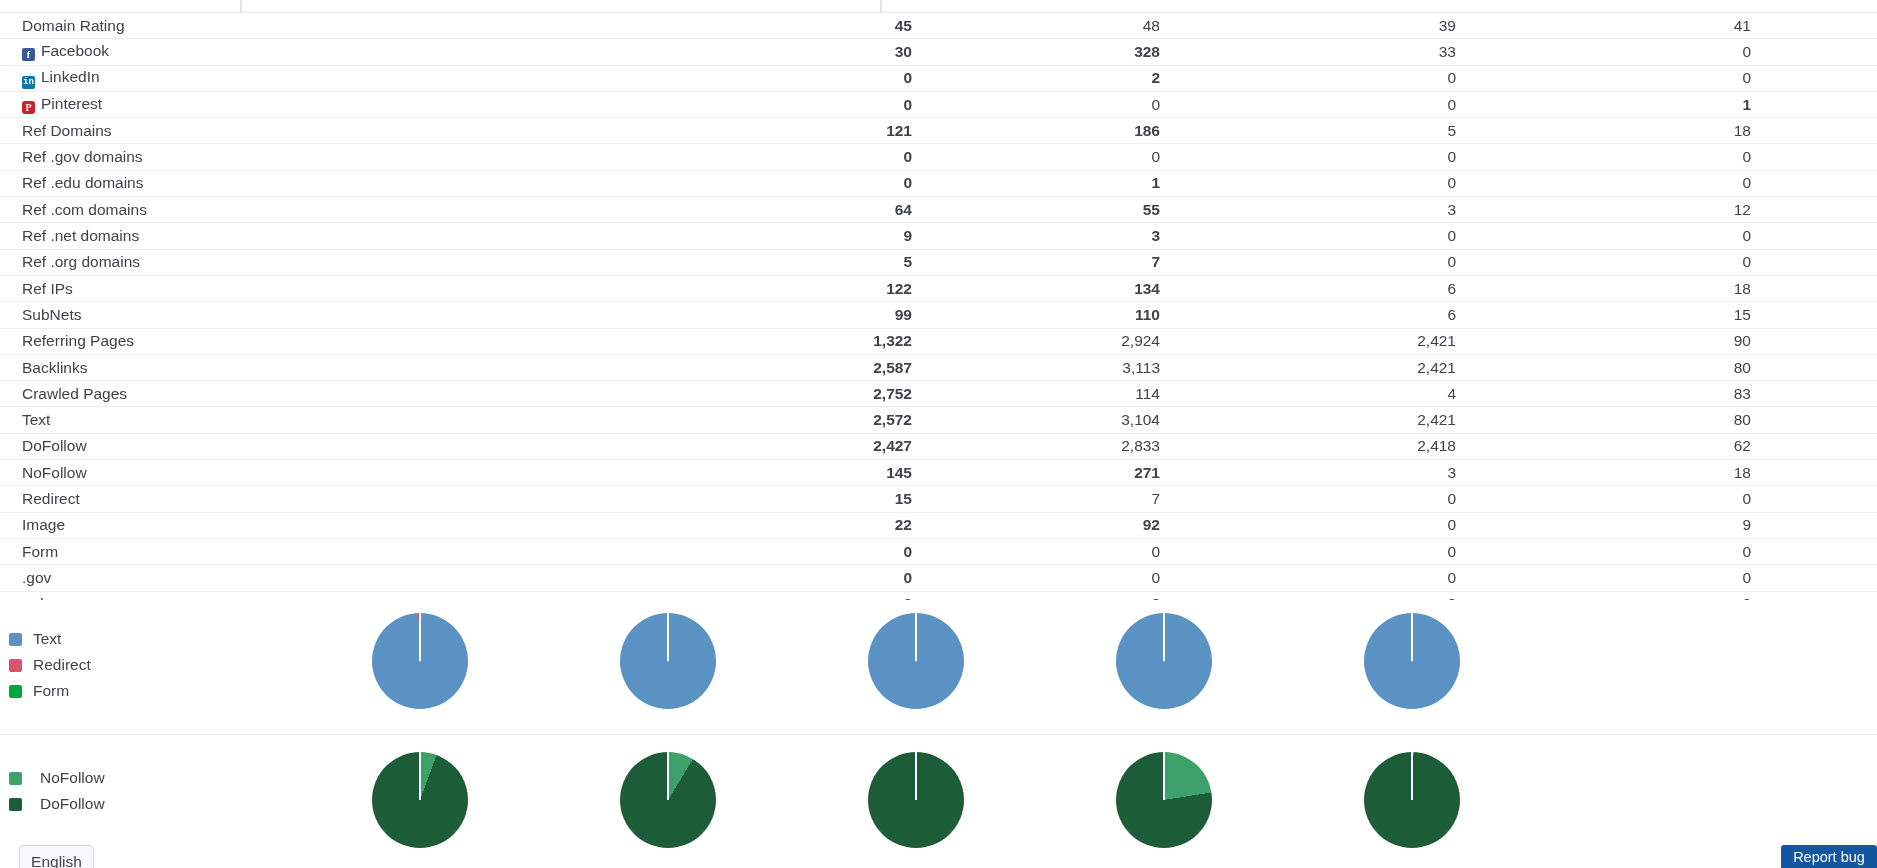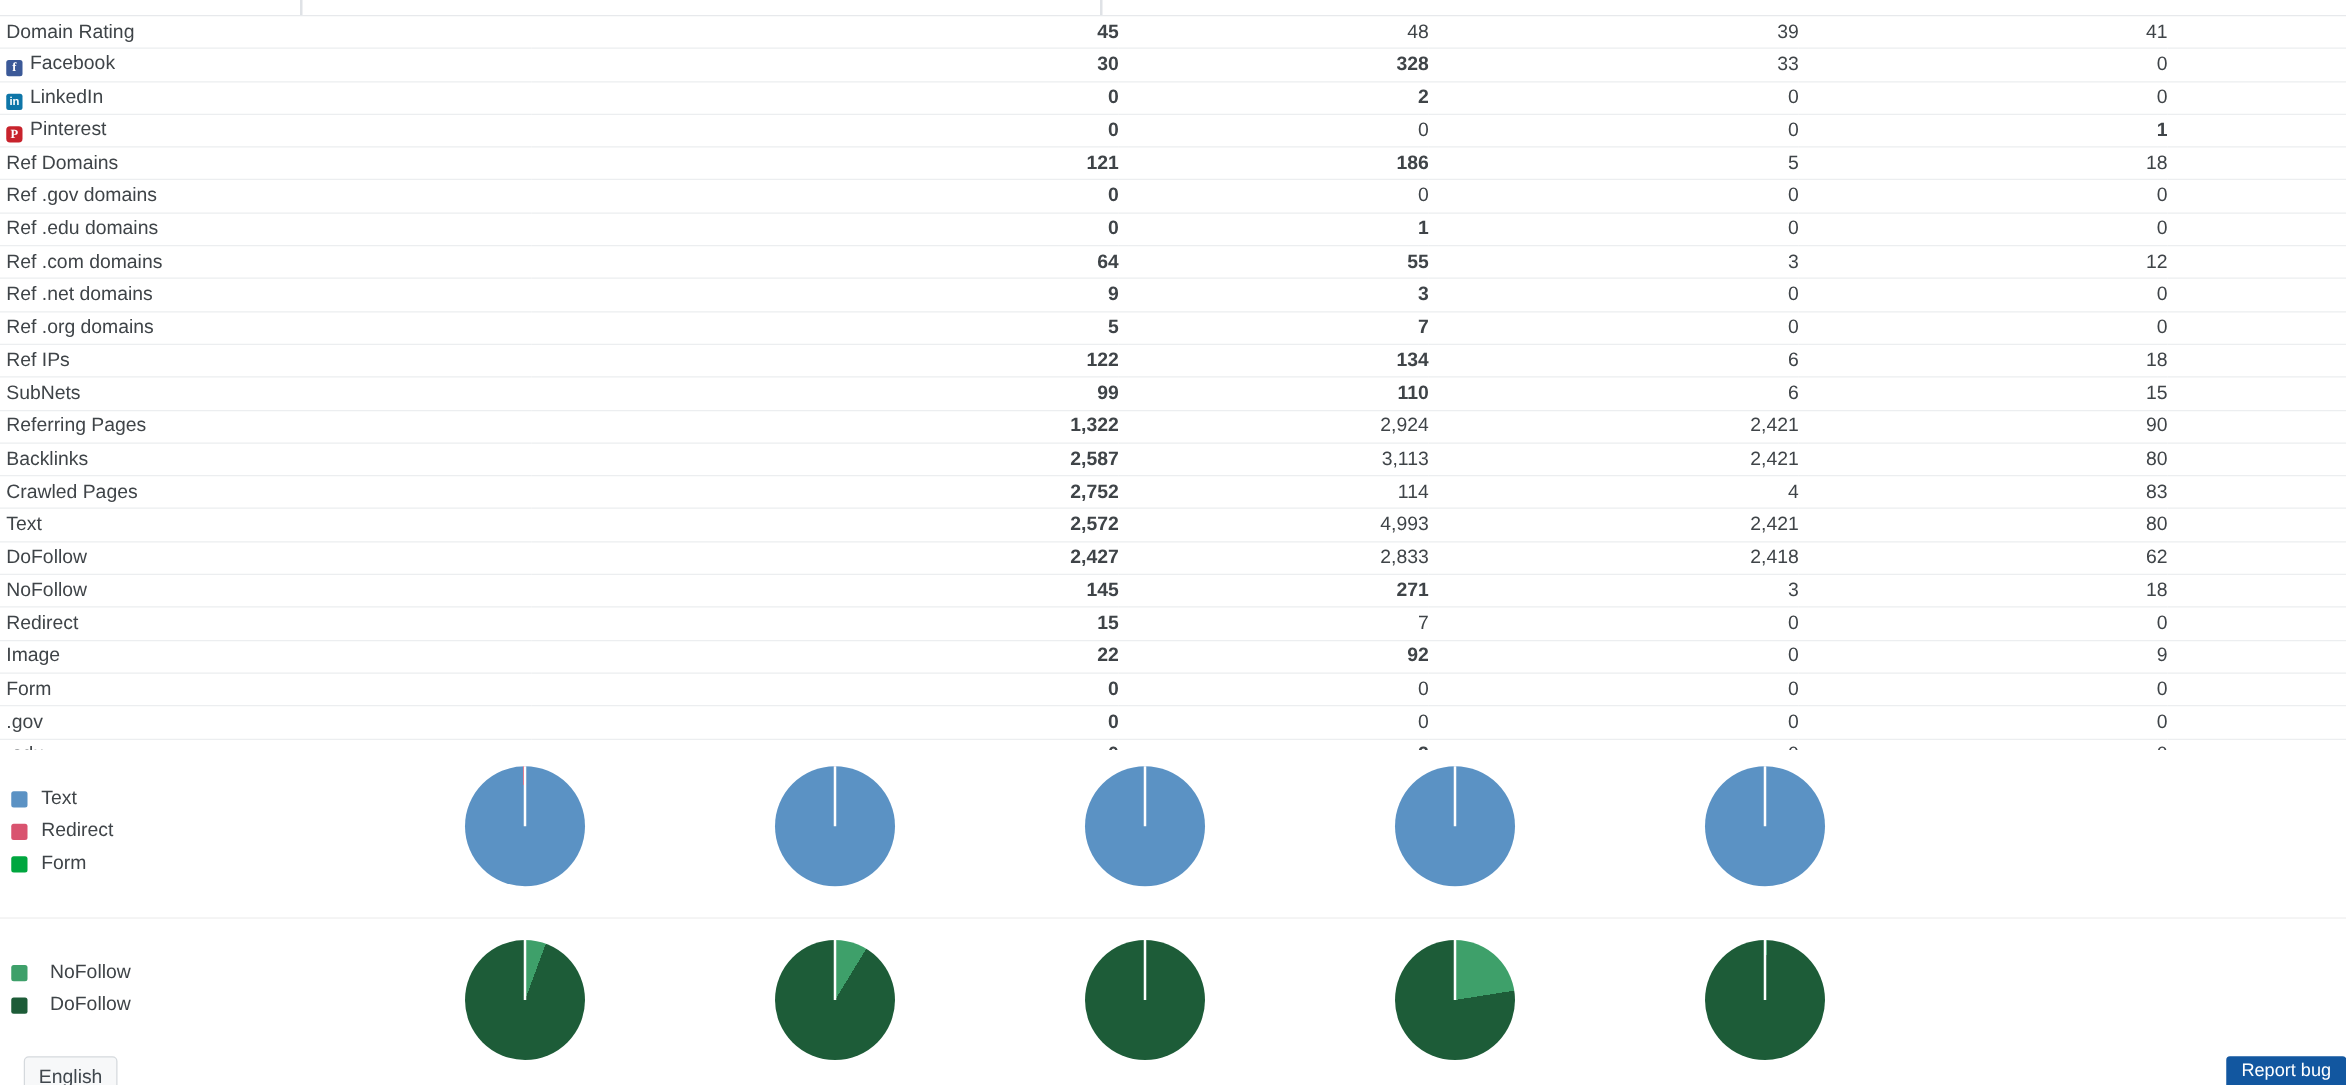--- a/index.html
+++ b/index.html
@@ -56,21 +56,21 @@
   .metrics-table td {
     height: 25.3px;
     padding: 0;
     border-bottom: 1px solid #eceef0;
     font-size: 15.5px;
     color: #3f4448;
     white-space: nowrap;
     overflow: hidden;
   }
   .metrics-table td.label {
-    padding-left: 5px;
+    padding-left: 22px;
     text-align: left;
     width: 420px;
     margin-left: 35px;
   }
   .metrics-table td.num {
     text-align: right;
     padding-right: 0;
   }
   .bold { font-weight: bold; color: #25282b; }
 
@@ -89,21 +89,21 @@
     vertical-align: -2px;
     margin-right: 6px;
     font-size: 10px;
     line-height: 13px;
     text-align: center;
     color: #fff;
     font-weight: bold;
     font-family: "Liberation Serif", serif;
   }
   .ic-fb { background: #3b5998; }
-  .ic-li { background: #0e76a8; font-size: 9px; font-family: Liberation Sans, sans-serif; }
+  .ic-li { background: #0e76a8; font-size: 9px; font-family: Liberation Mono, monospace; }
   .ic-pi { background: #c8232c; border-radius: 3px; }
 
   
   .charts-band {
     position: absolute;
     left: 0;
     width: 1877px;
     background: #fff;
     box-sizing: border-box;
   }
@@ -312,21 +312,21 @@
         <td class="label"><span>Crawled Pages</span></td>
         <td class="num n1 bold">2,752</td>
         <td class="num n2">114</td>
         <td class="num n3">4</td>
         <td class="num n4">83</td>
         <td class="num n5">97</td>
       </tr>
       <tr>
         <td class="label"><span>Text</span></td>
         <td class="num n1">2,572</td>
-        <td class="num n2">4,993</td>
+        <td class="num n2">3,104</td>
         <td class="num n3">2,421</td>
         <td class="num n4">80</td>
         <td class="num n5 bold">26,667</td>
       </tr>
       <tr>
         <td class="label"><span>DoFollow</span></td>
         <td class="num n1">2,427</td>
         <td class="num n2">2,833</td>
         <td class="num n3">2,418</td>
         <td class="num n4">62</td>

